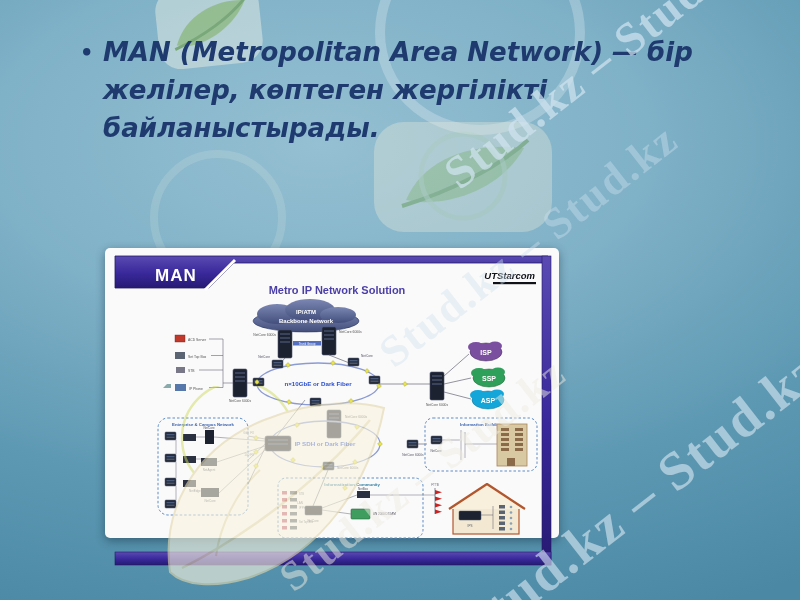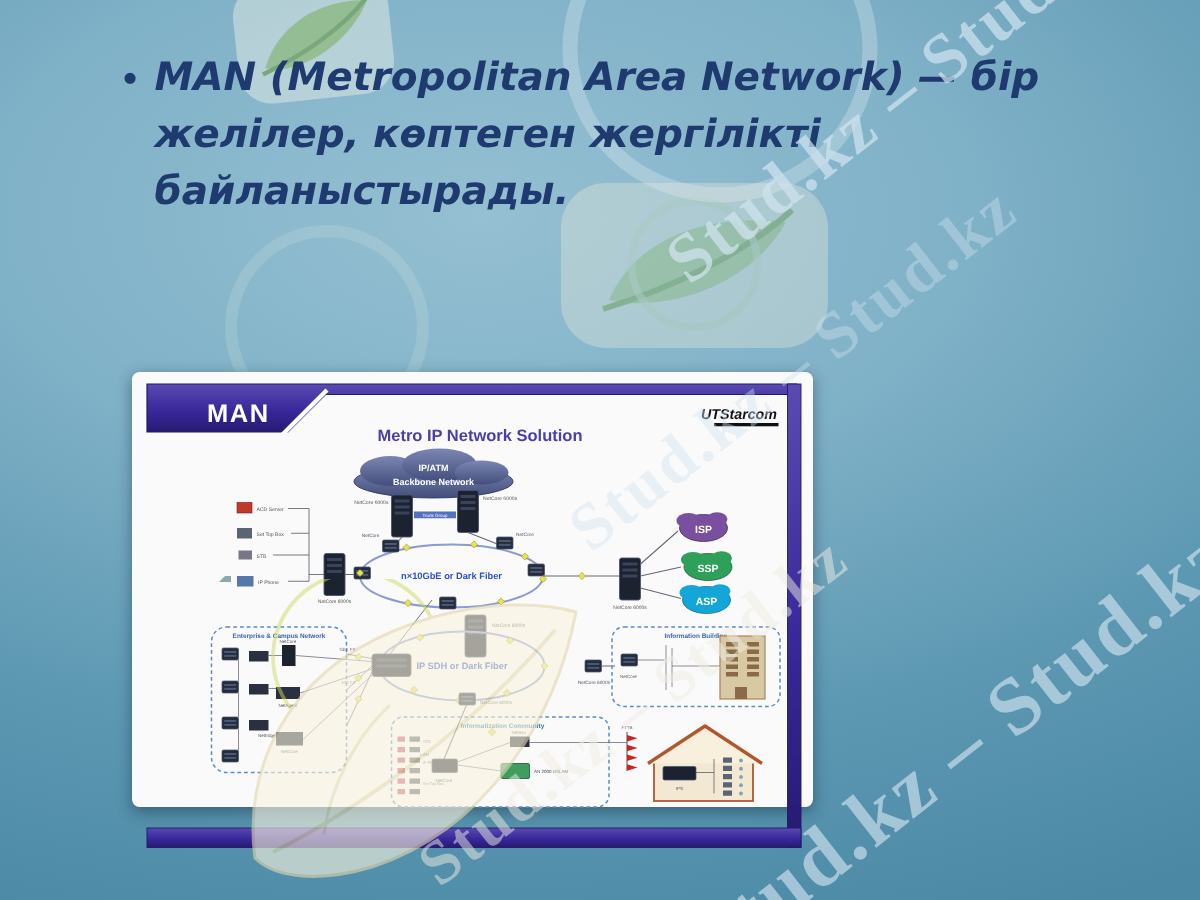--- a/index.html
+++ b/index.html
@@ -6,21 +6,21 @@
   .slide{
     position:relative;width:800px;height:600px;overflow:hidden;
     background:radial-gradient(ellipse 115% 85% at 40% 24%, #95bfd2 0%, #7fb1c7 36%, #5e99b3 68%, #4a88a4 100%);
     font-family:"Liberation Sans",sans-serif;
   }
   
   .bullets{position:absolute;left:103px;top:33px;z-index:10;}
   .tline{position:relative;font:italic 700 26px/38px "DejaVu Sans",sans-serif;color:#1e3a6e;white-space:nowrap;}
   .bdot{position:absolute;left:-23px;top:1px;font-style:normal;font-size:21px;}
   
-  .net-img{position:absolute;left:88px;top:248px;width:454px;height:290px;z-index:20;
+  .net-img{position:absolute;left:105px;top:248px;width:454px;height:290px;z-index:20;
     background:#fbfafa;border-radius:5px;box-shadow:0 3px 10px rgba(15,35,55,.45);}
   .net-img svg{display:block;font-family:"Liberation Sans",sans-serif;}
   
   .logo{position:absolute;z-index:2;pointer-events:none;}
   .ringwm{position:absolute;z-index:2;border-radius:50%;pointer-events:none;}
   
   .wm{position:absolute;z-index:40;font-family:"Liberation Serif",serif;font-weight:700;
     letter-spacing:2px;pointer-events:none;white-space:nowrap;transform:rotate(-38deg);transform-origin:left center;}
   .leafwm{position:absolute;z-index:30;pointer-events:none;}
 </style>

